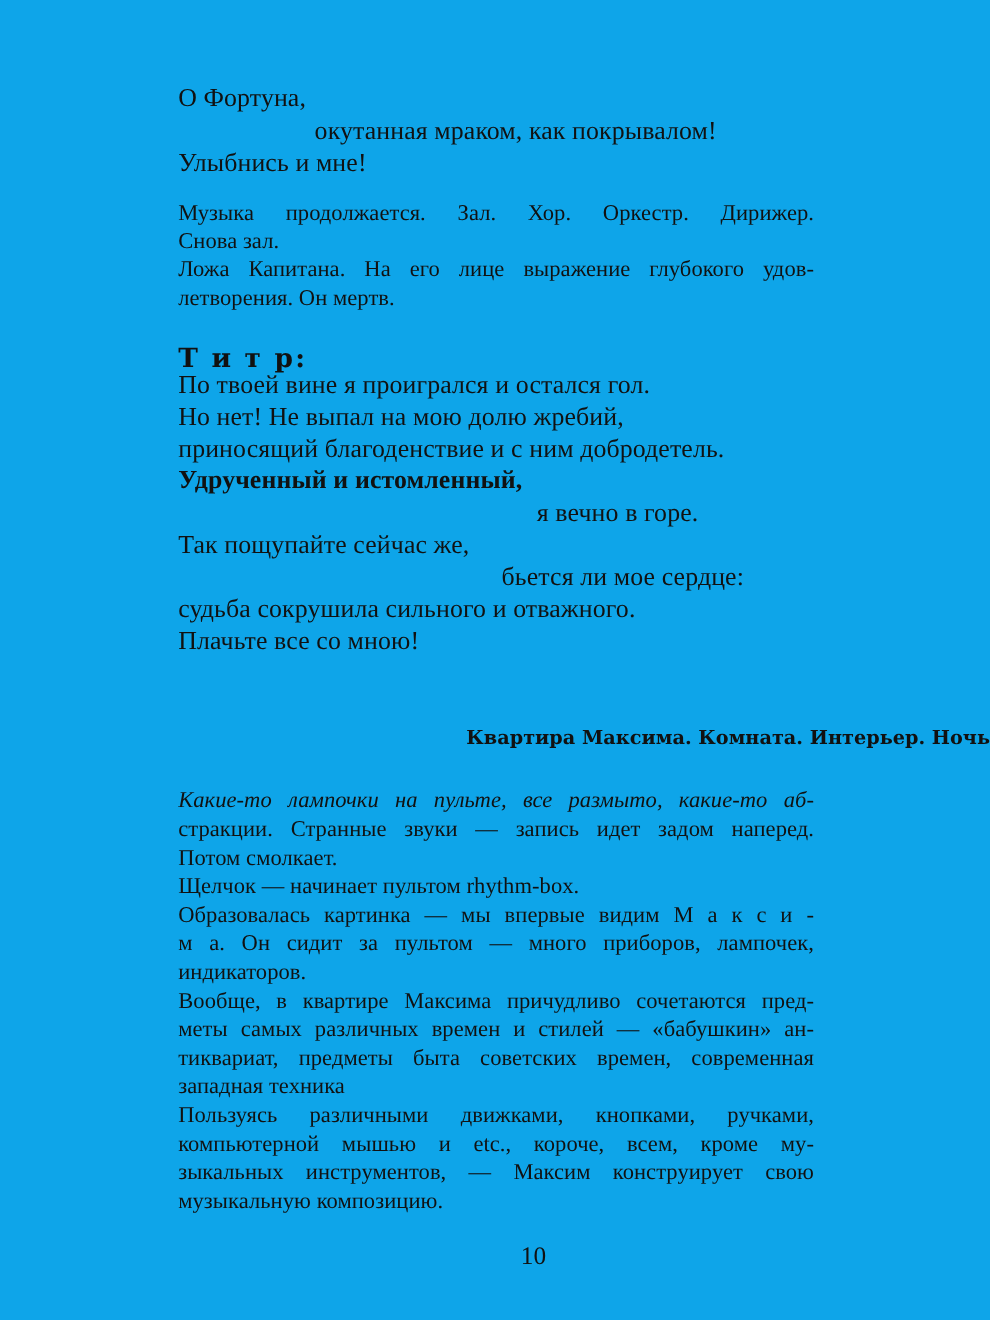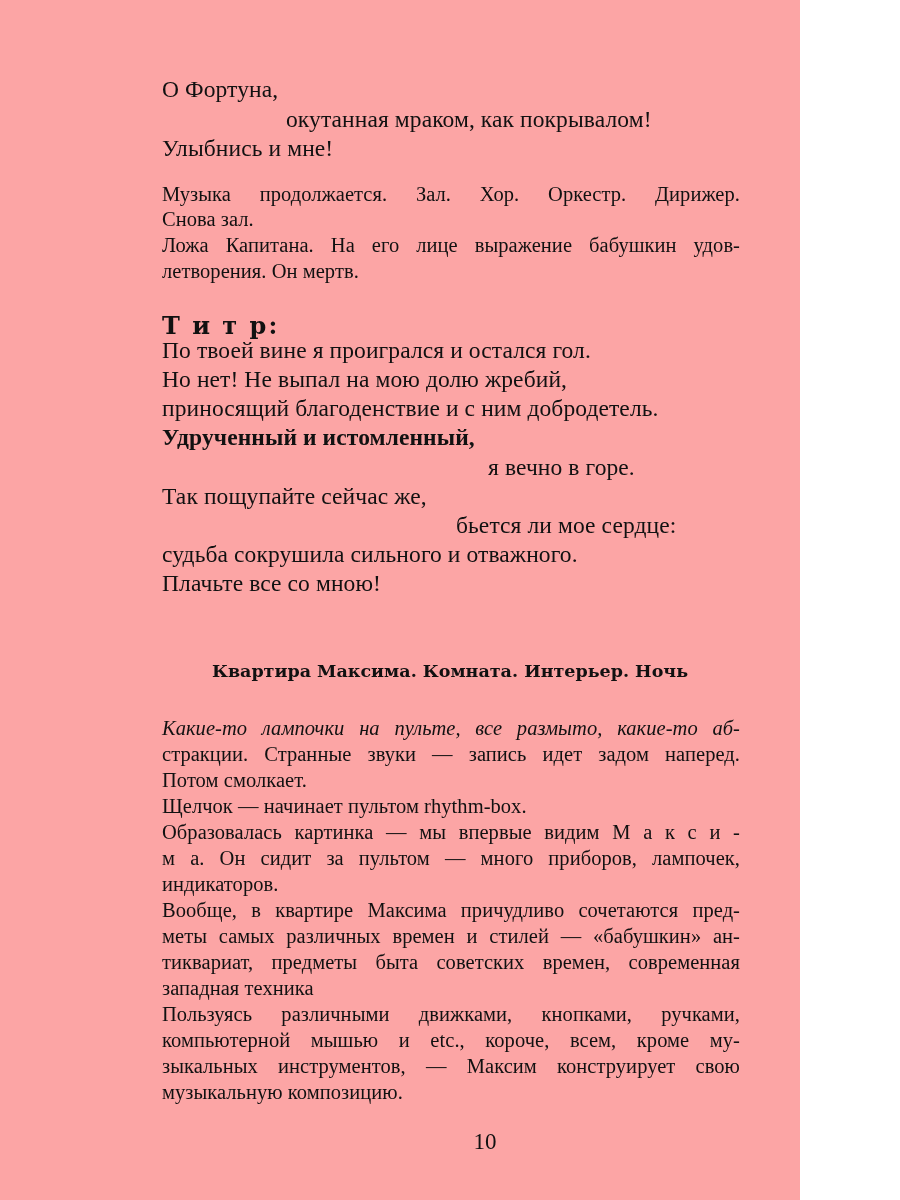--- a/index.html
+++ b/index.html
@@ -11,22 +11,22 @@
       width: 900px;
       height: 1200px;
       position: relative;
       overflow: hidden;
       font-family: "DejaVu Serif", "Liberation Serif", serif;
       color: #111111;
     }
     .page {
       position: absolute;
       left: 0; top: 0;
-      width: 800px; height: 1200px;
-      background: #fca5a5;
+      width: 900px; height: 1200px;
+      background: #0ea5e9;
     }
     .col {
       position: absolute;
       left: 162px;
       width: 578px;
     }
     .line {
       position: absolute;
       left: 0;
       white-space: nowrap;
@@ -51,21 +51,21 @@
       left: 0;
       font-family: "DejaVu Serif", serif;
       font-weight: bold;
       font-size: 24px;
       letter-spacing: 2px;
     }
     .heading {
       position: absolute;
       left: 0;
       width: 900px;
-      text-align: center;
+      text-align: right;
       font-family: "DejaVu Serif", serif;
       font-weight: bold;
       font-size: 17.5px;
     }
     .pagenum {
       position: absolute;
       left: 0;
       width: 900px;
       text-align: center;
       font-family: "Liberation Serif", serif;
@@ -80,21 +80,21 @@
 
   <div class="col verse" style="top:0;">
     <div class="line" style="top:76px;">О Фортуна,</div>
     <div class="line" style="top:106px; left:124px;">окутанная мраком, как покрывалом!</div>
     <div class="line" style="top:135px;">Улыбнись и мне!</div>
   </div>
 
   <div class="col stage" style="top:0;">
     <div class="line justify" style="top:183px;">Музыка продолжается. Зал. Хор. Оркестр. Дирижер.</div>
     <div class="line" style="top:208px;">Снова зал.</div>
-    <div class="line justify" style="top:234px;">Ложа Капитана. На его лице выражение бабушкин удов-</div>
+    <div class="line justify" style="top:234px;">Ложа Капитана. На его лице выражение глубокого удов-</div>
     <div class="line" style="top:260px;">летворения. Он мертв.</div>
   </div>
 
   <div class="col verse" style="top:0;">
     <div class="label" style="top:311px;">Т и т р:</div>
     <div class="line" style="top:337px;">По твоей вине я проигрался и остался гол.</div>
     <div class="line" style="top:366px;">Но нет! Не выпал на мою долю жребий,</div>
     <div class="line" style="top:395px;">приносящий благоденствие и с ним добродетель.</div>
     <div class="line" style="top:424px;font-weight:bold;">Удрученный и истомленный,</div>
     <div class="line" style="top:454px; left:326px;">я вечно в горе.</div>

